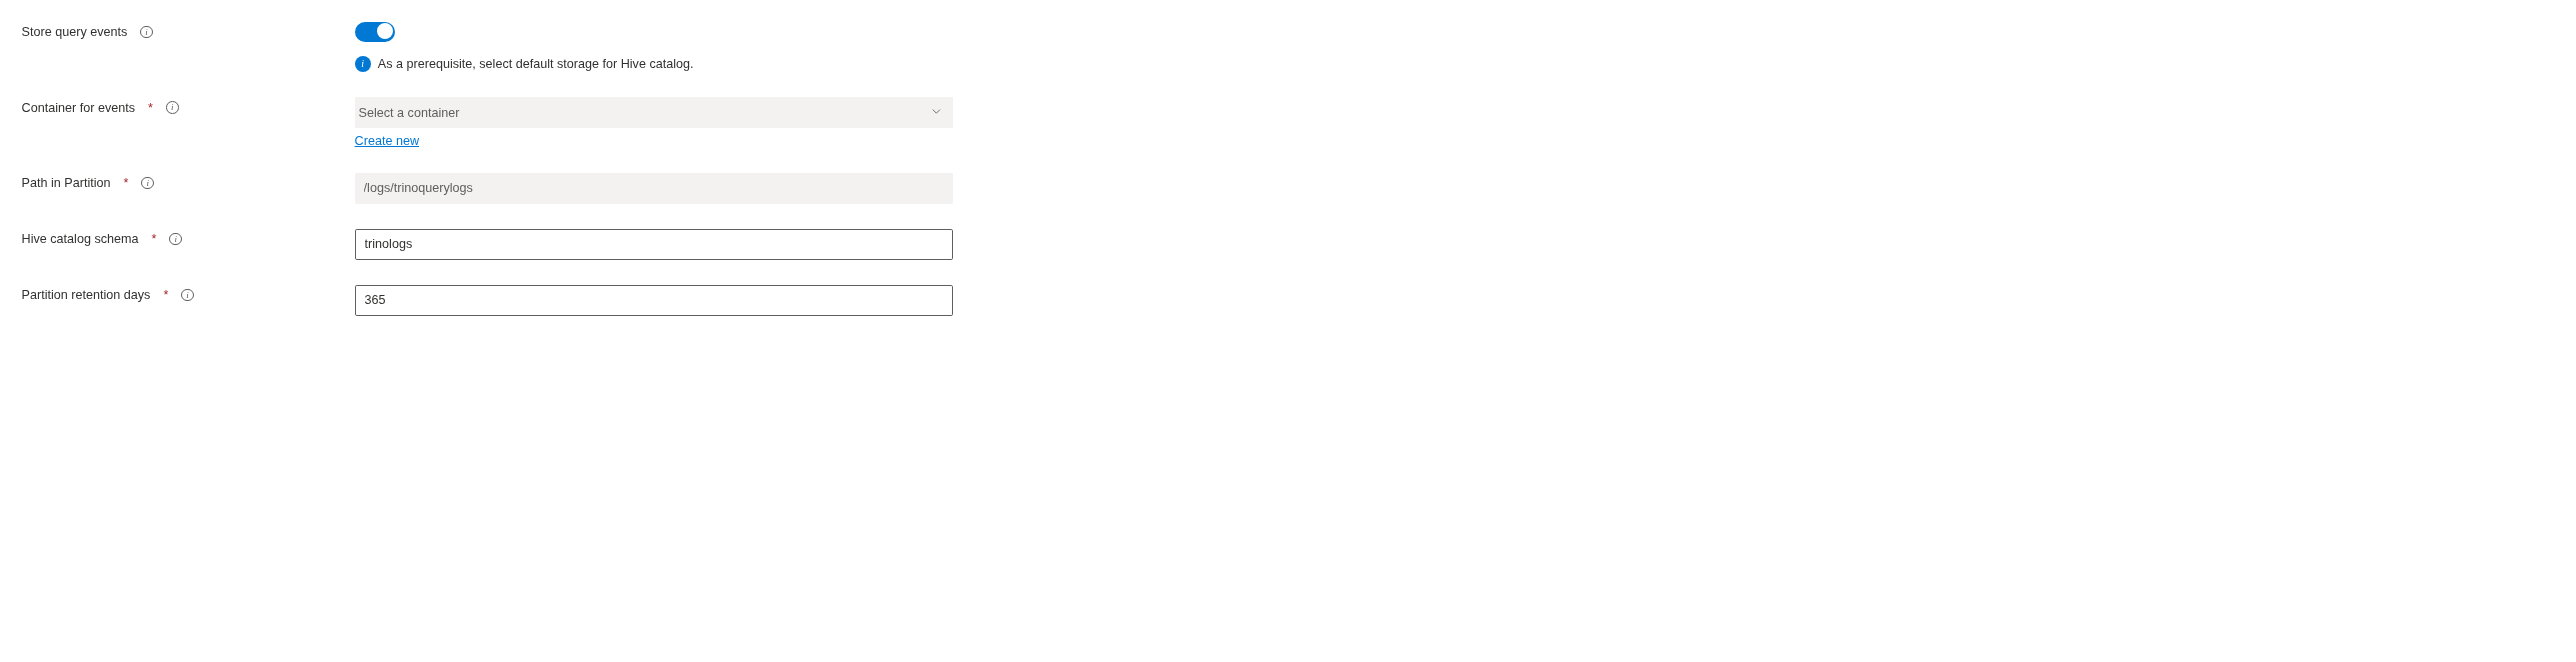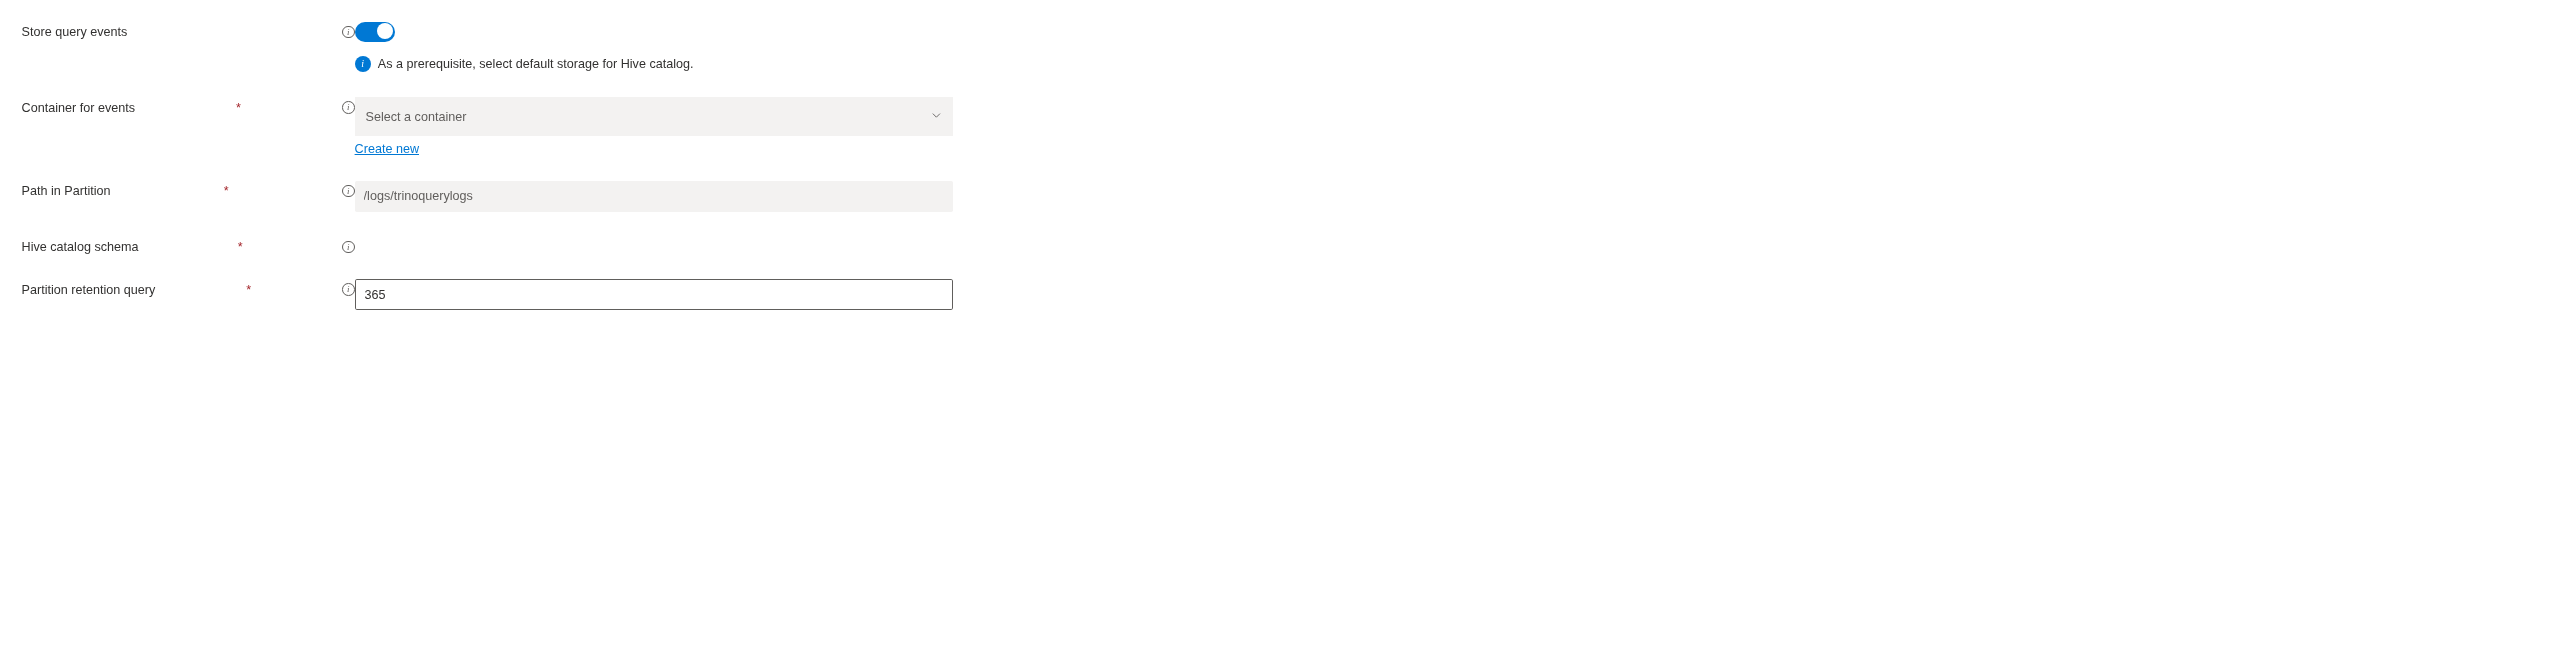--- a/index.html
+++ b/index.html
@@ -15,25 +15,24 @@
       display: flex;
       align-items: flex-start;
       margin-bottom: 25px;
     }
     .row.tight { margin-bottom: 10.8px; }
     .label-col {
       width: 333px;
       flex-shrink: 0;
       display: flex;
       align-items: center;
-      gap: 20px;
+      gap: 13px;
       padding-top: 3.6px;
       font-size: 12.6px;
       color: #323130;
-      justify-content: space-between;
     }
     .req { color: #a4262c; }
     .info-icon {
       display: inline-flex;
       align-items: center;
       justify-content: center;
       width: 12.6px;
       height: 12.6px;
       border: 0.9px solid #605e5c;
       border-radius: 50%;
@@ -86,26 +85,26 @@
       justify-content: center;
       font-style: italic;
       font-family: Georgia, serif;
       font-size: 10px;
       flex-shrink: 0;
     }
     
     .select {
       position: relative;
       width: 100%;
-      height: 39px;
+      height: 31px;
       background: #f3f2f1;
       border: none;
       display: flex;
       align-items: center;
-      padding: 0 11px;
+      padding: 0 4px;
       color: #605e5c;
       cursor: pointer;
     }
     .select .chev {
       position: absolute;
       right: 10.8px;
       top: 50%;
       transform: translateY(-50%);
       color: #605e5c;
     }
@@ -188,25 +187,28 @@
       <input class="input disabled" readonly="" placeholder="/logs/trinoquerylogs" style="">
     </div>
   </div>
 
   <div class="row">
     <div class="label-col">
       <span>Hive catalog schema</span>
       <span class="req">*</span>
       <span class="info-icon">i</span>
     </div>
+    <div class="field-col">
+      <input class="input" value="trinologs" style="">
+    </div>
   </div>
 
   <div class="row" style="margin-bottom:0">
     <div class="label-col">
-      <span>Partition retention query</span>
+      <span>Partition retention days</span>
       <span class="req">*</span>
       <span class="info-icon">i</span>
     </div>
     <div class="field-col">
       <input class="input" value="365" style="">
     </div>
   </div>
 
 </div>
 

